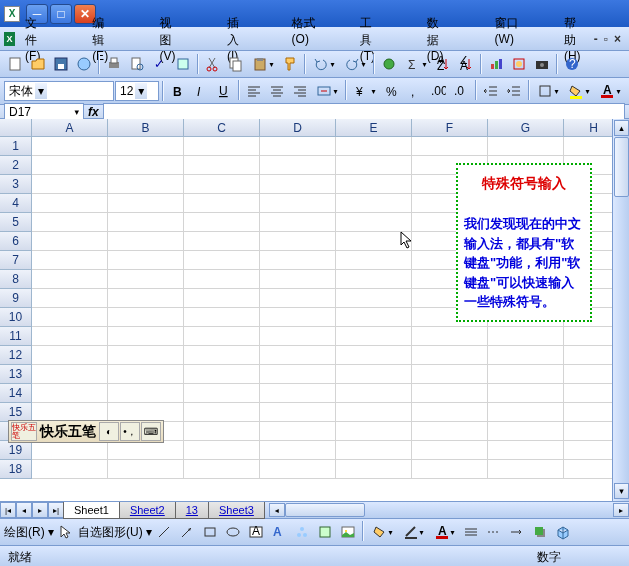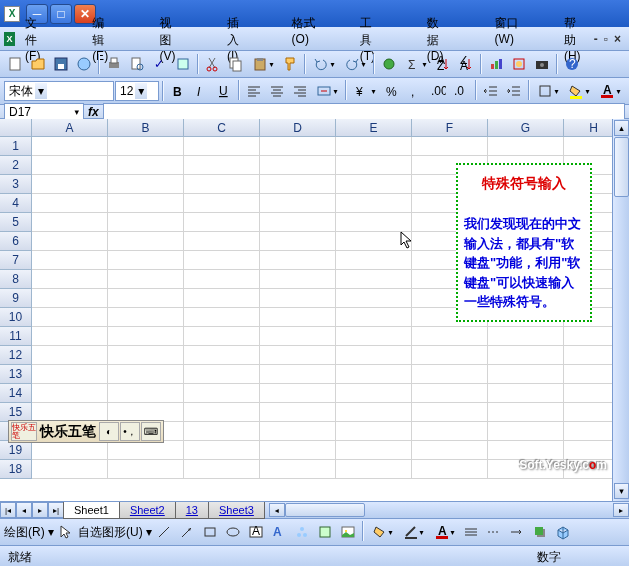--- a/index.html
+++ b/index.html
@@ -580,23 +580,20 @@
   </div>
 
   <div class="ime-bar">
     <div class="imebtn" style="width:26px;font-size:8px;line-height:8px;color:#c00">快乐五笔</div>
     <span class="ime-text">快乐五笔</span>
     <div class="imebtn">◐</div>
     <div class="imebtn">•，</div>
     <div class="imebtn">⌨</div>
   </div>
 
-  <div class="watermark">
-    <span>Soft.Yesky.c</span><span class="o">o</span><span>m</span>
-  </div>
 
   <svg class="cursor" style="left:400px;top:112px" width="16" height="20">
       <path d="M1 1 L1 14 L4 11 L7 17 L9 16 L6 10 L11 10 Z" fill="#fff" stroke="#000"></path>
     </svg>
 </div>
 
 <div class="tabbar">
   <div class="tabnav">
     <div class="nbtn">|◂</div>
     <div class="nbtn">◂</div>

